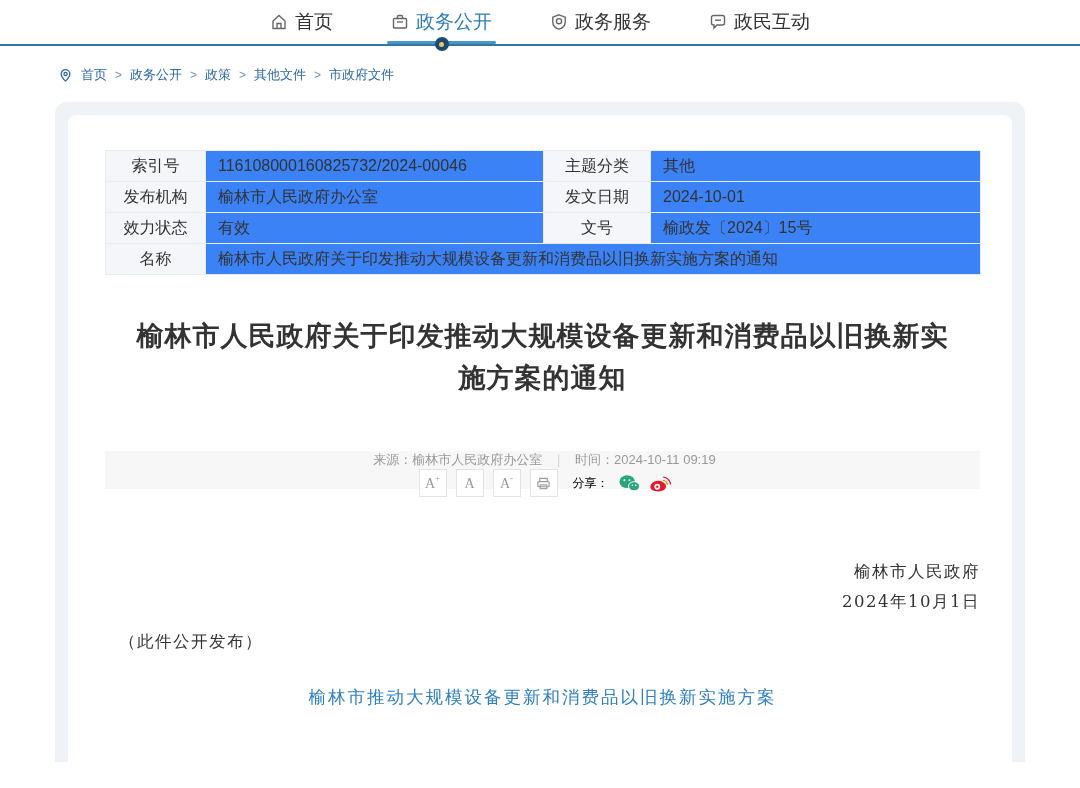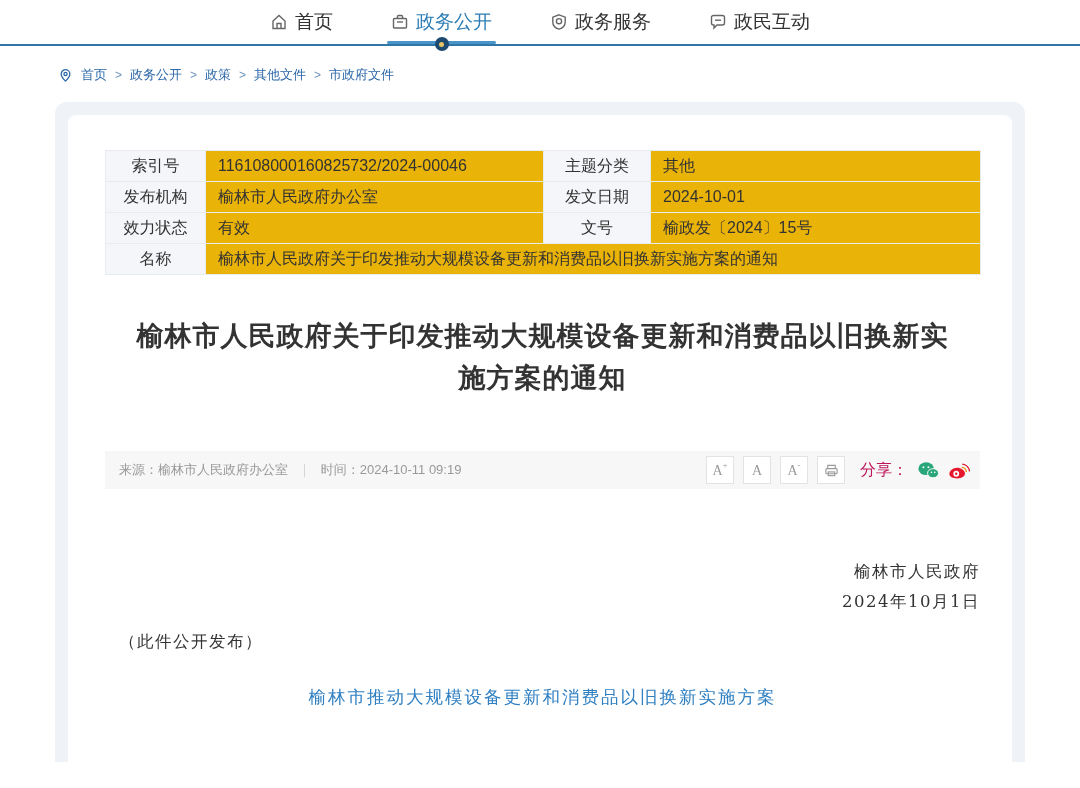--- a/index.html
+++ b/index.html
@@ -32,38 +32,38 @@
     border-radius: 12px 12px 0 0; padding: 13px 13px 0 13px; height: 660px; }
   .card { background: #fff; border-radius: 8px 8px 0 0; height: 647px;
     padding: 35px 32px 0 37px; }
 
   
   table.meta { border-collapse: collapse; width: 875px; table-layout: fixed;
     font-size: 16px; color: #333; }
   table.meta td { border: 1px solid #e9ecef; height: 31px; padding: 4px 12px; }
   table.meta td.lbl { background: #f4f6f9; text-align: center; padding: 4px 6px;
     color: #333; }
-  table.meta td.val { background: #eab308; text-align: left; }
+  table.meta td.val { background: #3b82f6; text-align: left; }
 
   
   .doc-title { margin: 40px auto 0 auto; width: 820px; text-align: center;
     font-size: 27px; font-weight: bold; color: #333; line-height: 42px; letter-spacing: 1px; }
 
   
   .meta-bar { margin-top: 52px; width: 875px; height: 38px; background: #f7f7f7;
-    display: flex; align-items: center; justify-content: space-between; padding: 0 10px 0 14px; }
+    display: flex; align-items: center; justify-content: space-between; padding: 0 10px 0 14px; flex-direction: column; }
   .src-left { font-size: 13px; color: #999; display: flex; align-items: center; gap: 10px; }
   .src-left .pipe { color: #ccc; }
   .tools { display: flex; align-items: center; gap: 9px; }
   .tool-btn { width: 28px; height: 28px; background: #fff; border: 1px solid #e3e3e3;
     color: #9a9a9a; font-size: 14px; font-family: "Liberation Serif", serif;
     display: flex; align-items: flex-end; justify-content: center; padding-bottom: 4px;
     cursor: pointer; position: relative; }
   .tool-btn sup { font-size: 9px; line-height: 1; position: relative; top: -9px; }
-  .share-lbl { font-size: 16px; color: #be185d; margin-left: 6px; }
+  .share-lbl { font-size: 12px; color: #000000; margin-left: 6px; }
   .share-ic { cursor: pointer; display: flex; align-items: center; }
 
   
   .doc-body { margin-top: 22px; width: 875px; font-family: "DejaVu Serif", serif;
     font-size: 16.5px; color: #333; line-height: 28px; letter-spacing: 1.5px; }
   .doc-body p.indent { text-indent: 2em; }
   .sig-block { margin-top: 68px; text-align: right; font-family: "DejaVu Serif", serif;
     font-size: 16.5px; color: #333; line-height: 30px; letter-spacing: 1.5px; width: 875px; }
   .pub-note { margin-top: 14px; padding-left: 14px; font-family: "DejaVu Serif", serif;
     font-size: 16.5px; color: #333; letter-spacing: 1.5px; }

